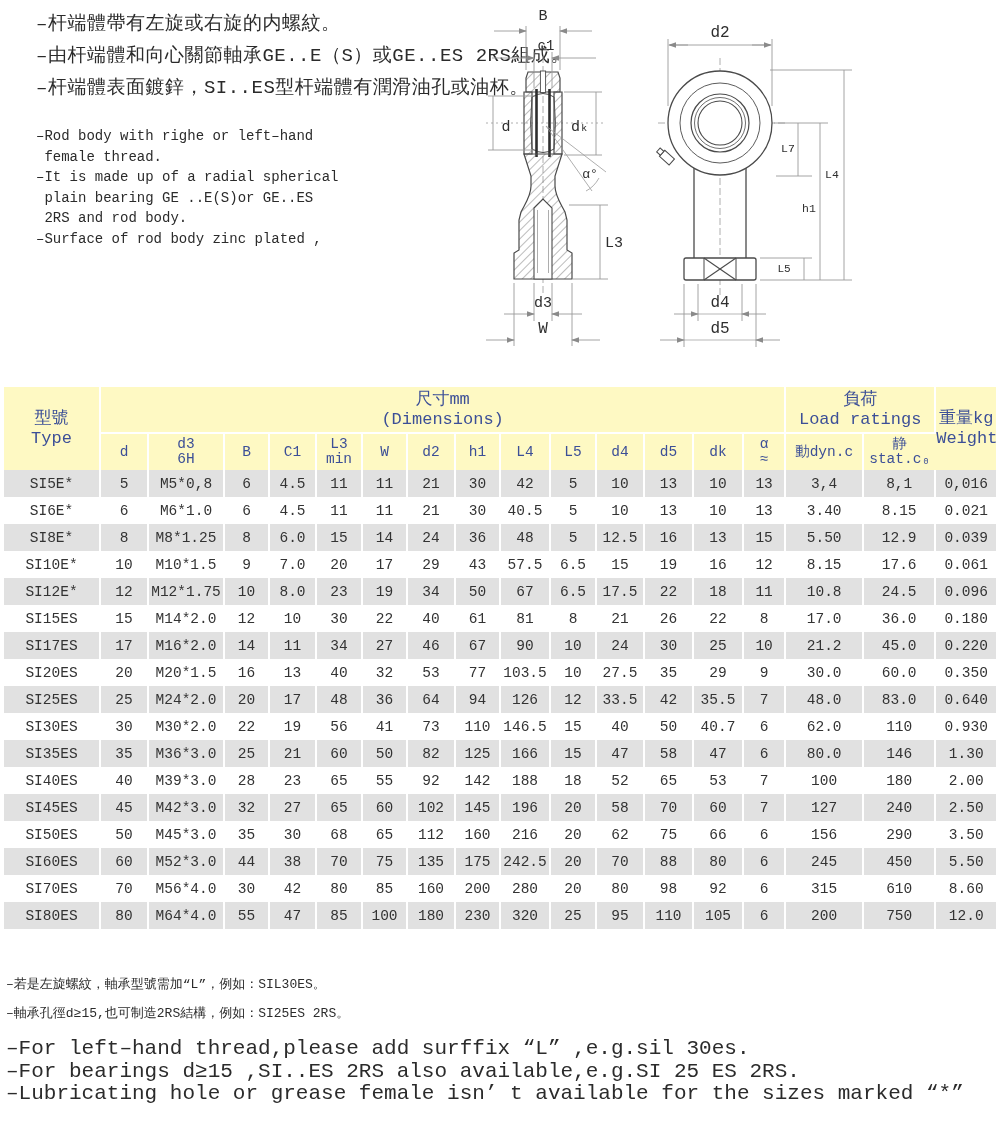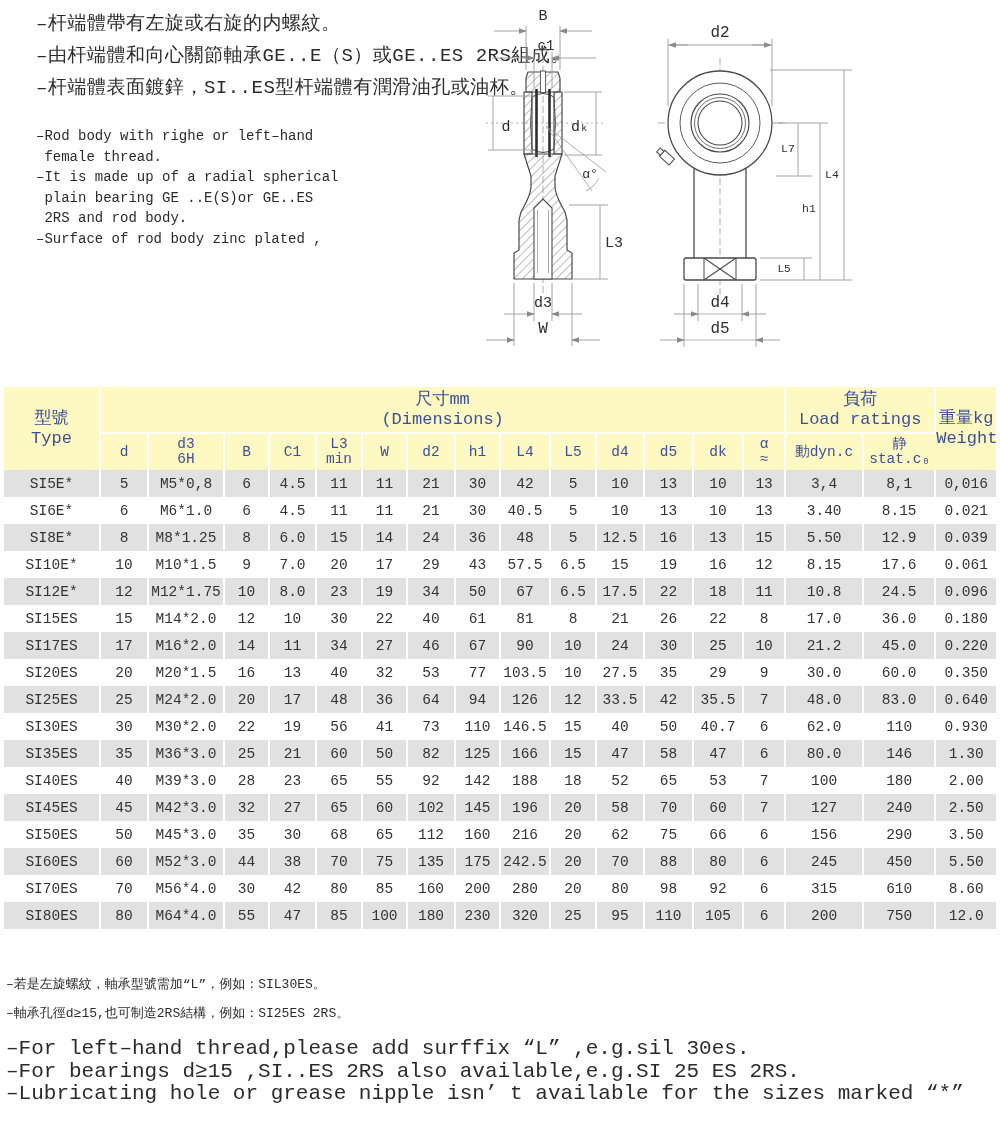--- a/index.html
+++ b/index.html
@@ -618,17 +618,17 @@
   </table>
 
   <div class="foot">
     <div class="foot-zh" id="zh-foot">
         <div>–若是左旋螺紋，軸承型號需加“L”，例如：SIL30ES。</div>
         <div>–軸承孔徑d≥15,也可制造2RS結構，例如：SI25ES 2RS。</div>
       </div>
     <div class="foot-en" id="en-foot">
         <div>–For left–hand thread,please add surffix “L” ,e.g.sil 30es.</div>
         <div>–For bearings d≥15 ,SI..ES 2RS also available,e.g.SI 25 ES 2RS.</div>
-        <div>–Lubricating hole or grease nipple isn’ t available for the sizes marked “*”</div>
+        <div>–Lubricating hole or grease female isn’ t available for the sizes marked “*”</div>
       </div>
   </div>
 
 </div>
 
 </body></html>

